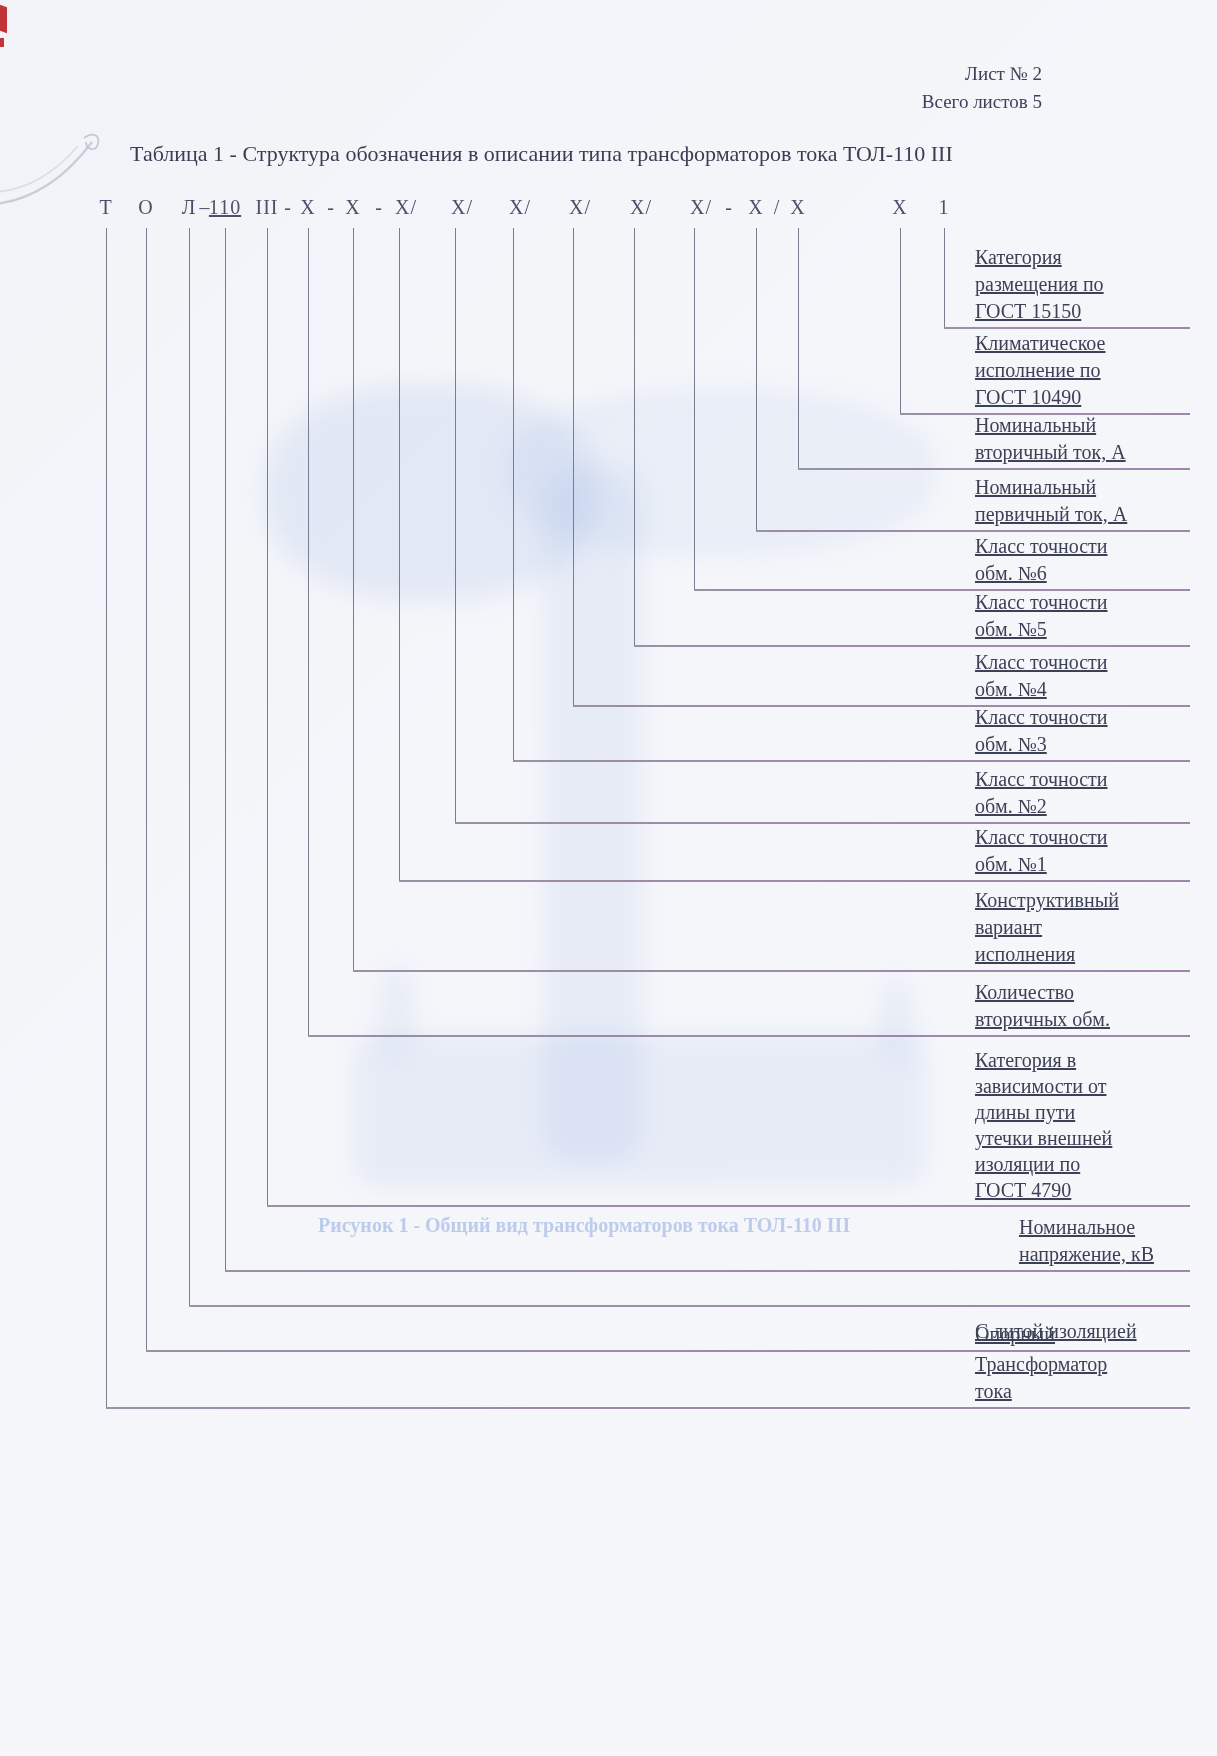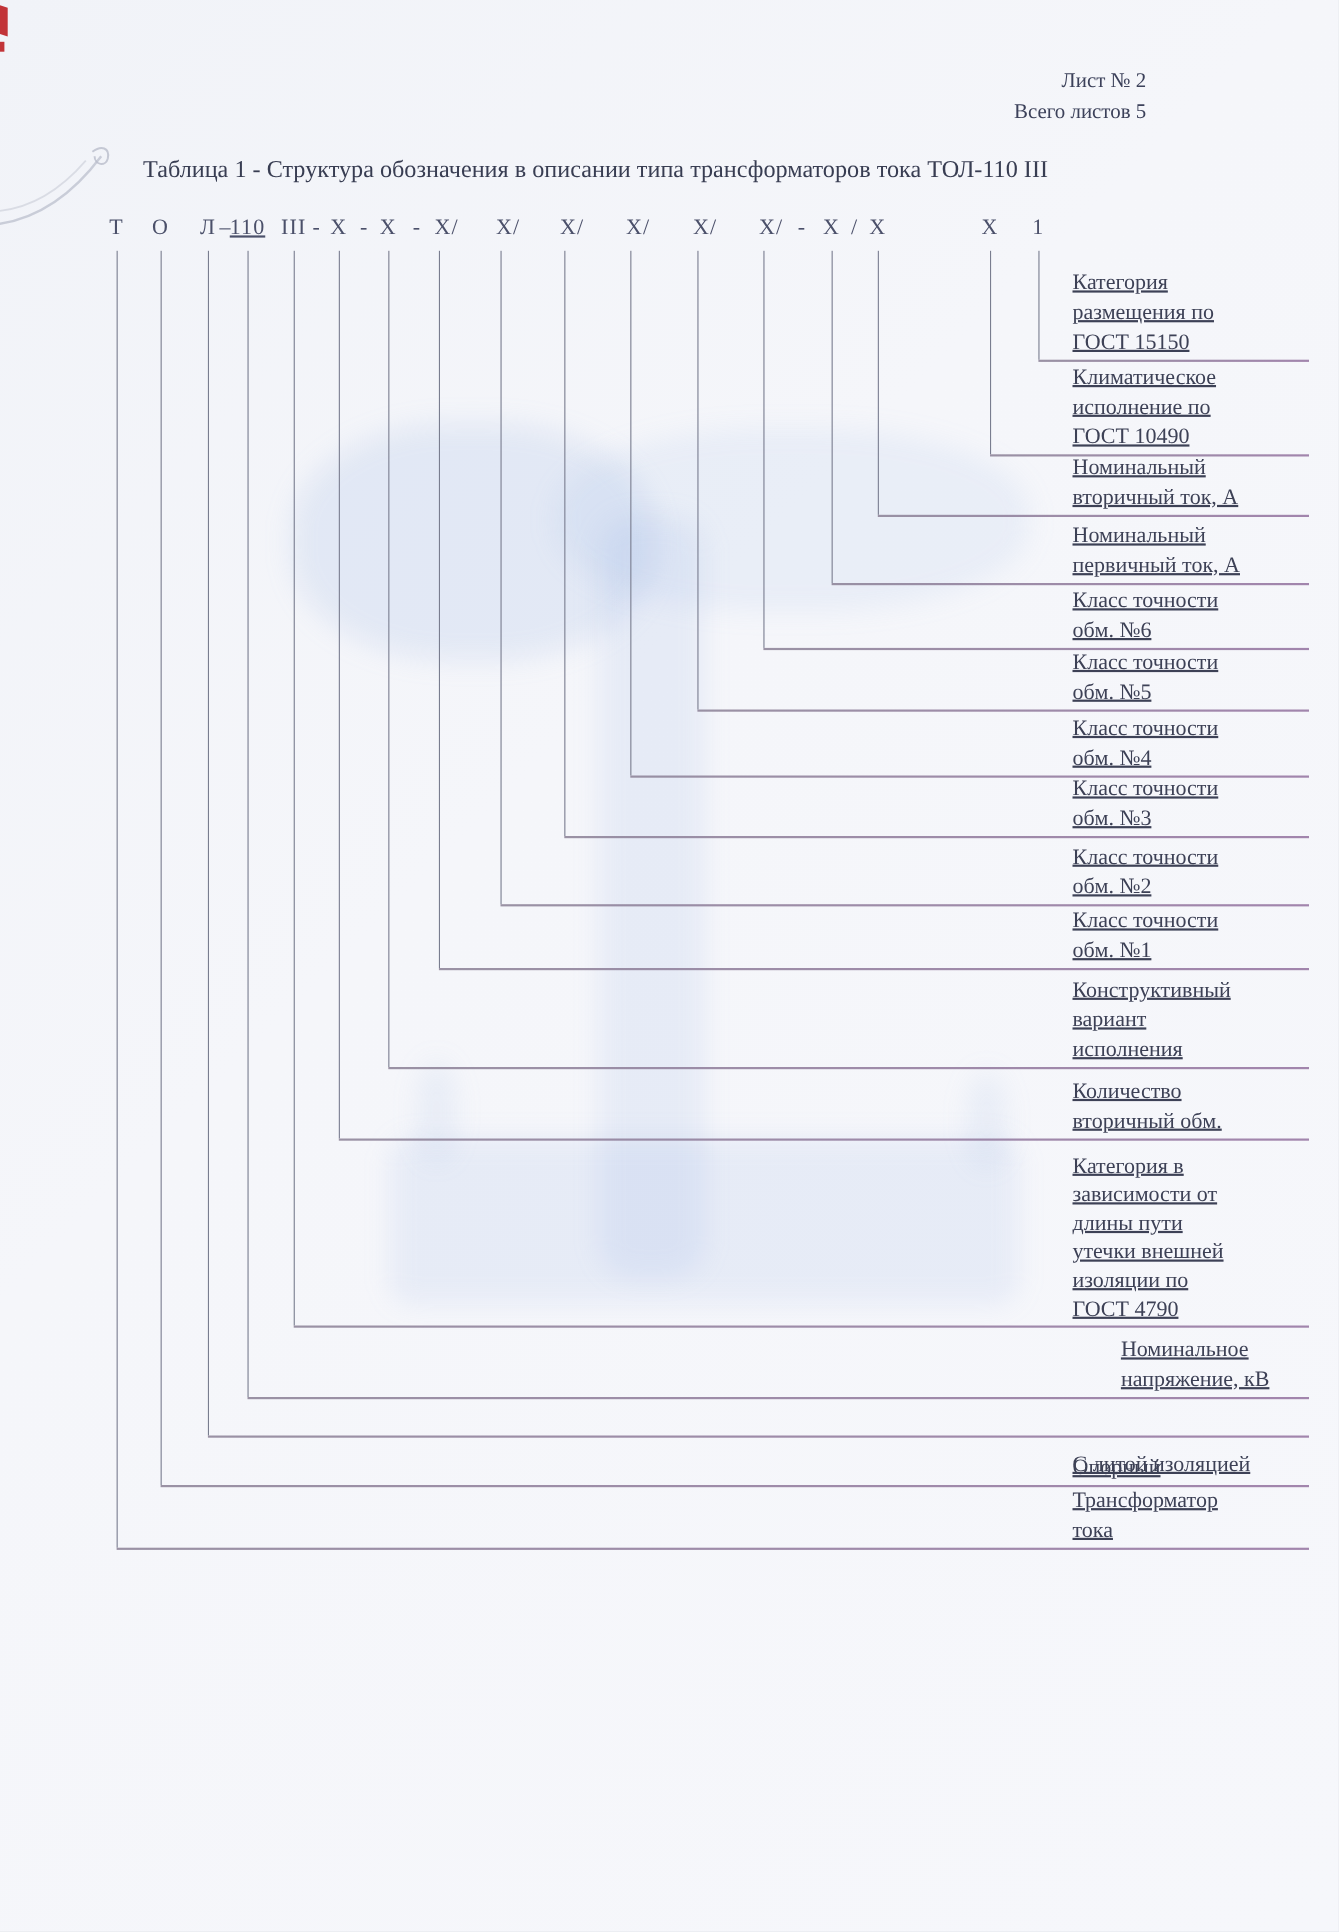--- a/index.html
+++ b/index.html
@@ -114,21 +114,21 @@
       <div class="lbl" style="line-height: 26px; top: 1047px;">Категория в
 зависимости от
 длины пути
 утечки внешней
 изоляции по
 ГОСТ 4790</div>
       <div class="tok" style="left: 308px;">Х</div>
       <div class="vline" style="left: 308px; top: 228px; height: 807px;"></div>
       <div class="hline" style="left: 308px; top: 1035px; width: 882px;"></div>
       <div class="lbl" style="line-height: 27px; top: 979px;">Количество
-вторичный обм.</div>
+вторичных обм.</div>
       <div class="tok" style="left: 353px;">Х</div>
       <div class="vline" style="left: 353px; top: 228px; height: 742px;"></div>
       <div class="hline" style="left: 353px; top: 970px; width: 837px;"></div>
       <div class="lbl" style="line-height: 27px; top: 887px;">Конструктивный
 вариант
 исполнения</div>
       <div class="tok" style="left: 406px;">Х/</div>
       <div class="vline" style="left: 399px; top: 228px; height: 652px;"></div>
       <div class="hline" style="left: 399px; top: 880px; width: 791px;"></div>
       <div class="lbl" style="line-height: 27px; top: 824px;">Класс точности
@@ -175,14 +175,15 @@
 исполнение по
 ГОСТ 10490</div>
       <div class="tok" style="left: 944px;">1</div>
       <div class="vline" style="left: 944px; top: 228px; height: 99px;"></div>
       <div class="hline" style="left: 944px; top: 327px; width: 246px;"></div>
       <div class="lbl" style="line-height: 27px; top: 244px;">Категория
 размещения по
 ГОСТ 15150</div>
     </div>
 
+  <div class="wm-caption">Рисунок 1 - Общий вид трансформаторов тока ТОЛ-110 III</div>
 
 </div>
 
 </body></html>

